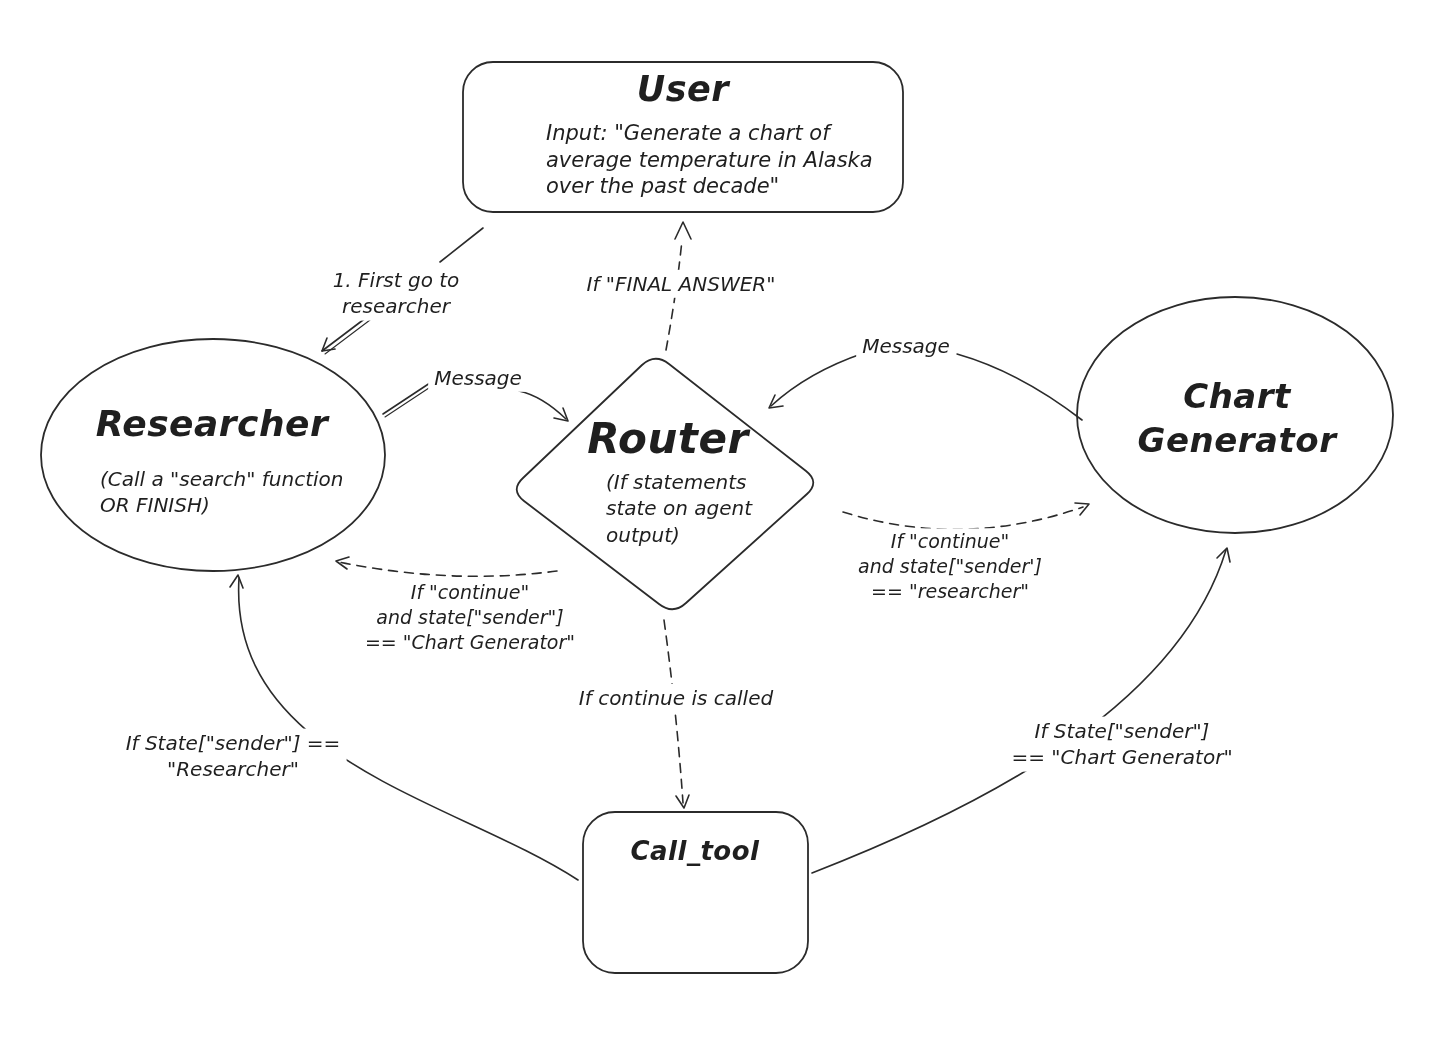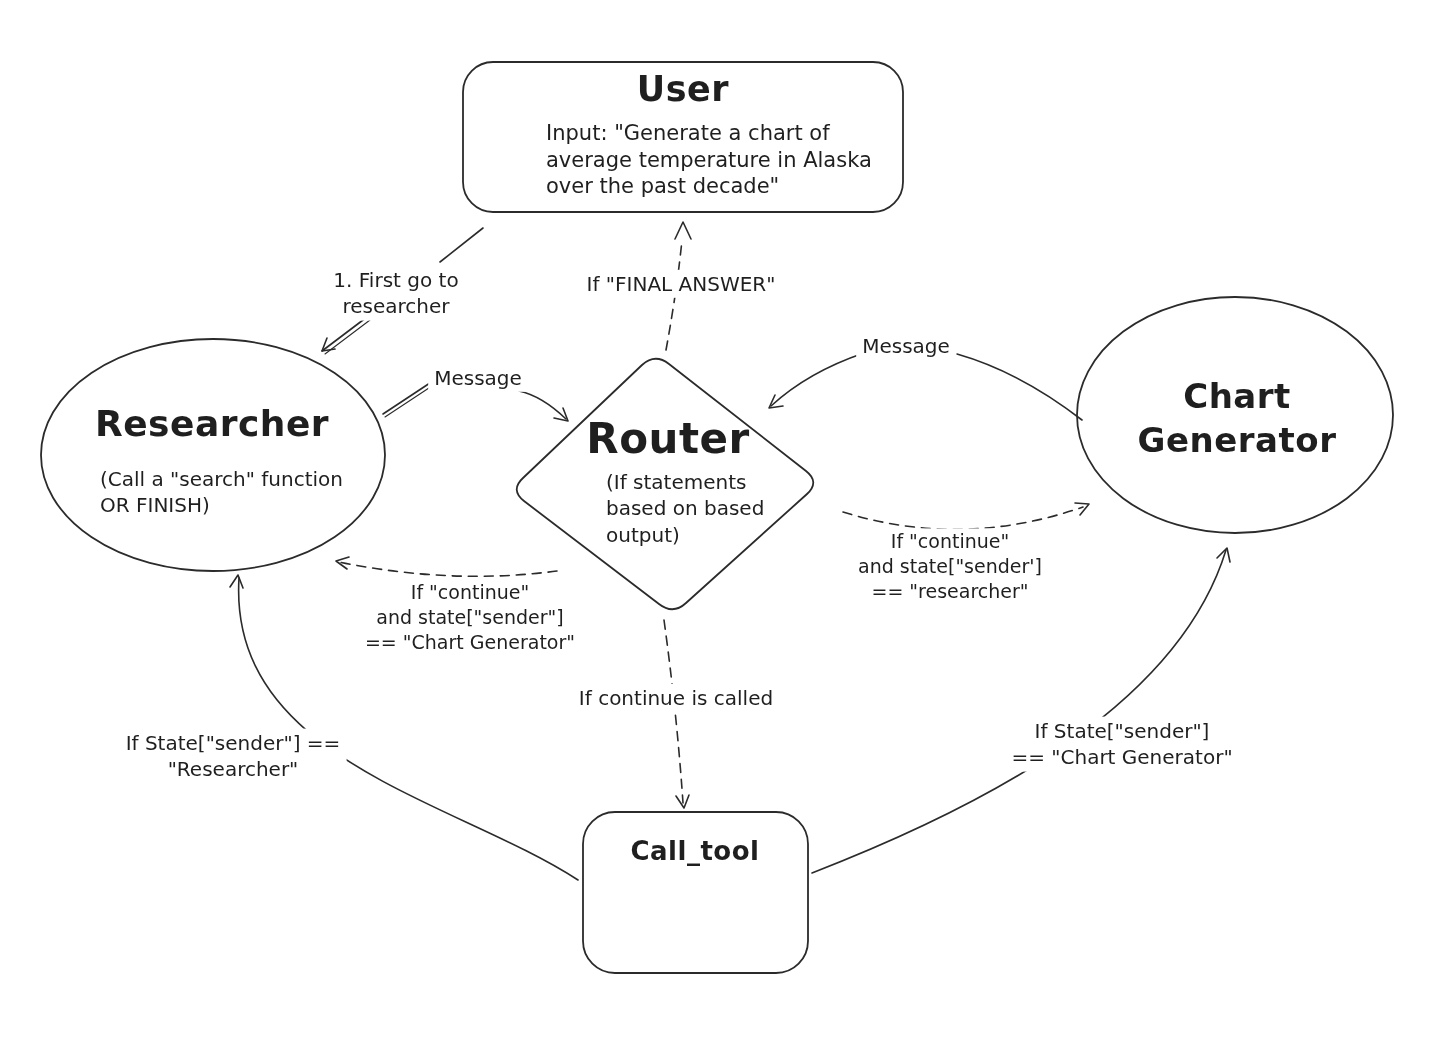--- a/index.html
+++ b/index.html
@@ -1,21 +1,21 @@
 <!DOCTYPE html>
 <html><head>
 <meta charset="utf-8">
 <style>
   html,body{margin:0;padding:0;background:#ffffff;}
   .canvas{
     position:relative;width:1456px;height:1038px;background:#ffffff;overflow:hidden;
     font-family:"DejaVu Sans","Liberation Sans",sans-serif;color:#1f1f1f;
   }
   svg.layer{position:absolute;left:0;top:0;}
-  .txt{position:absolute;white-space:pre-line;color:#1f1f1f;}
+  .txt{position:absolute;white-space:pre-line;color:#1f1f1f;font-style:italic;}
   .center{transform:translate(-50%,-50%);text-align:center;}
   .node-title{font-weight:bold;letter-spacing:.5px;}
   .lbl{
     transform:translate(-50%,-50%);text-align:center;background:#ffffff;
     padding:1px 6px;line-height:1.32;font-size:20px;
   }
   .small{font-size:19px;}
   .emoji-face{
     position:relative;display:inline-block;width:19px;height:19px;border-radius:50%;
     font-size:0;vertical-align:-3px;margin:0 1px;
@@ -83,21 +83,21 @@
   <div class="txt" style="left:546px;top:120px;font-size:21px;line-height:1.27;">Input: "Generate a chart of
 average temperature in Alaska
 over the past decade"</div>
 
   <div class="txt center node-title" style="left:212px;top:423px;font-size:36px;">Researcher</div>
   <div class="txt" style="left:100px;top:466px;font-size:20px;line-height:1.32;">(Call a "search" function
 OR FINISH)</div>
 
   <div class="txt center node-title" style="left:668px;top:438px;font-size:42px;">Router</div>
   <div class="txt" style="left:606px;top:469px;font-size:20px;line-height:1.32;">(If statements
-based on based
+state on agent
 output)</div>
 
   <div class="txt center node-title" style="left:1237px;top:418px;font-size:34px;line-height:1.3;">Chart
 Generator</div>
 
   <div class="txt center node-title" style="left:695px;top:851px;font-size:26px;">Call_tool</div>
 
   <div class="txt lbl" style="left:396px;top:293px;">1. First go to
 researcher</div>
   <div class="txt lbl" style="left:681px;top:284px;">If "FINAL ANSWER"</div>

